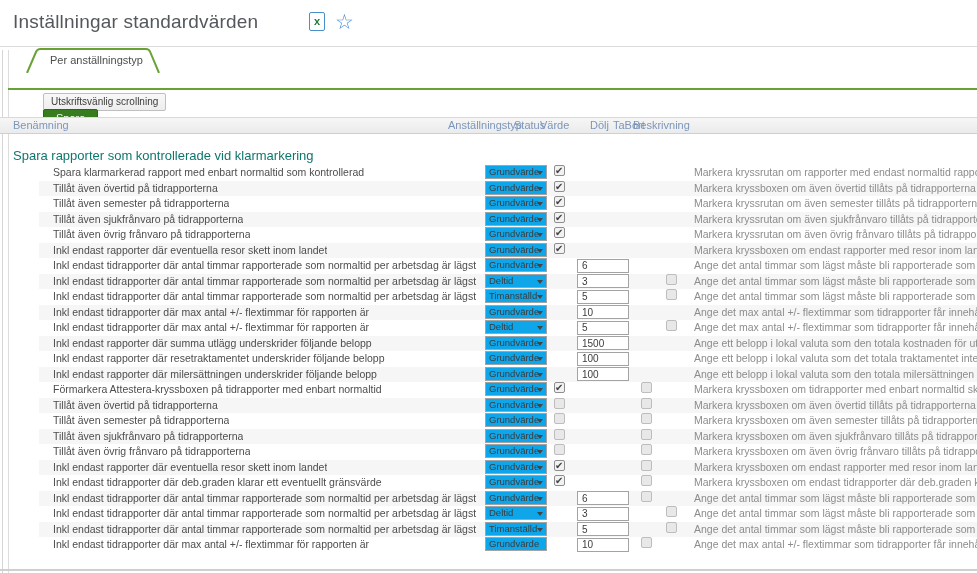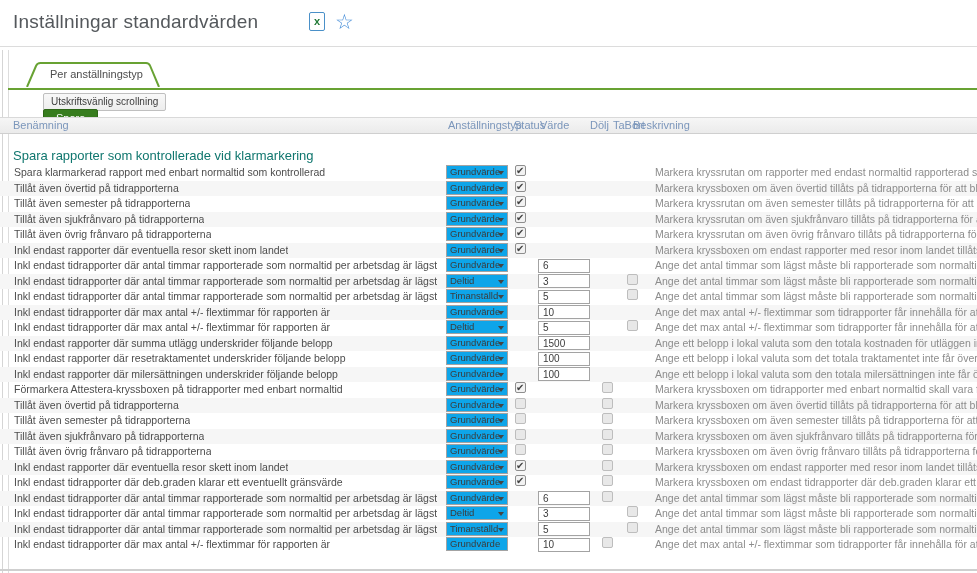--- a/index.html
+++ b/index.html
@@ -17,21 +17,21 @@
   .star-ic { color:#4a90d9; font-size:21px; line-height:19px; cursor:pointer; }
   .title-divider { position:absolute; left:0; top:46px; width:977px; height:1px; background:#dcdcdc; }
 
   
   .vline1 { position:absolute; left:2px; top:50px; bottom:0; width:1px; background:#d5d5d5; }
   .vline2 { position:absolute; left:8px; top:50px; bottom:0; width:1px; background:#dddddd; }
   .bottom-edge { position:absolute; left:0; top:569px; width:977px; height:2px; background:#cfcfcf; }
 
   
   .green-line { position:absolute; left:8px; top:88px; width:969px; height:2px; background:#68a233; }
-  .tab { position:absolute; left:26px; top:62px; width:140px; height:25px; cursor:pointer; }
+  .tab { position:absolute; left:26px; top:48px; width:140px; height:25px; cursor:pointer; }
   .tab svg { position:absolute; left:0; top:0; }
   .tab-label { position:absolute; left:24px; top:6px; font-size:11px; color:#4d4d4d; }
 
   
   .print-btn { position:absolute; left:43px; top:93px; font-size:10px; color:#3c3c3c;
                background:linear-gradient(#f8f8f8,#ededed); border:1px solid #bfbfbf;
                border-radius:2px; padding:2px 7px 3px; cursor:pointer;
                font-family:"Liberation Sans", sans-serif; }
   .save-btn { position:absolute; left:43px; top:109px; font-size:11px; color:#fff;
               background:#377d1e; border:1px solid #2d6617; border-radius:2px;
@@ -43,21 +43,21 @@
            border-top:1px solid #d9d9d9; border-bottom:1px solid #cfcfcf; }
   .thead span { position:absolute; top:1px; font-size:11px; color:#7b96bb; cursor:pointer; }
   .th-name  { left:13px; }  .th-type { left:448px; } .th-status { left:514px; }
   .th-varde { left:540px; } .th-dolj { left:590px; } .th-tabort { left:613px; }
   .th-desc  { left:633px; }
 
   
   .tbody { position:absolute; left:0; top:134px; width:977px; }
   .section-heading { margin-top:13px; height:18px; line-height:18px; padding-left:13px;
                      font-size:13px; color:#0f766e; white-space:nowrap; }
-  .row { position:relative; height:15.5px; line-height:15.5px; white-space:nowrap; }
+  .row { position:relative; height:15.5px; line-height:15.5px; white-space:nowrap;margin-left:39px; }
   .row.alt { background:#f6f6f6; }
   .row span { position:absolute; top:0; }
   .c-name { left:14px; font-size:10.5px; color:#4d4d4d; max-width:430px; overflow:hidden; }
   .c-desc { left:655px; right:0; font-size:10.5px; color:#8c8c8c; overflow:hidden; }
 
   .sel { position:absolute; left:446px; top:0.5px; width:62px; height:14px; background:#0ea5e9;
          border:1px solid #a3a3a3; font-size:9.5px; color:#3c3c3c; line-height:12px;
          padding-left:3px; cursor:pointer; overflow:hidden; }
   .sel .arr { position:absolute; right:3px; top:5px; width:0; height:0;
               border-left:3px solid transparent; border-right:3px solid transparent;

